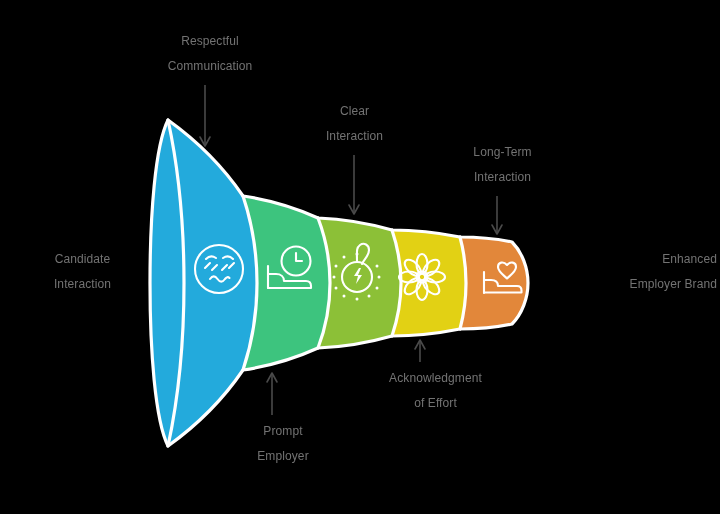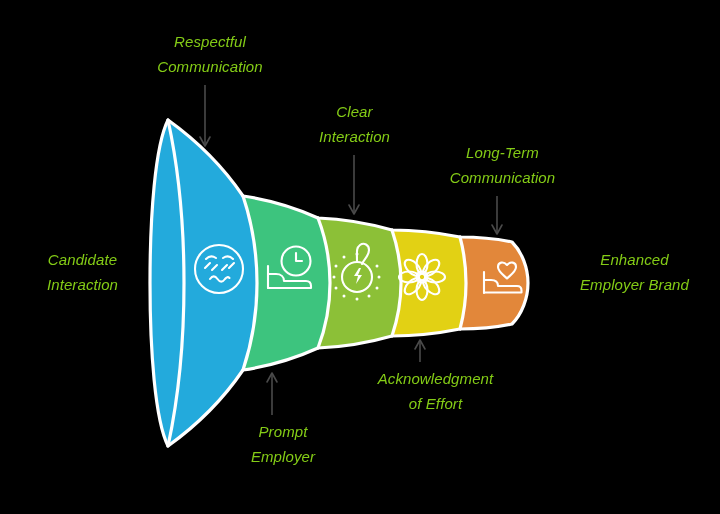--- a/index.html
+++ b/index.html
@@ -20,34 +20,33 @@
   }
   #funnel-svg {
     position: absolute;
     left: 0;
     top: 0;
     width: 720px;
     height: 514px;
   }
   .label {
     position: absolute;
-    color: #84cc16;
-    font-size: 15px;
+    color: #737373;
+    font-size: 12px;
     line-height: 25px;
     font-weight: 400;
     letter-spacing: 0.1px;
     white-space: pre-line;
     text-align: center;
-    font-style: italic;
   }
   .label.left-label {
     text-align: center;
   }
   .label.right-label {
-    text-align: center;
+    text-align: right;
   }
   #label-candidate-interaction {
     left: 10px;
     top: 247px;
     width: 145px;
   }
   #label-respectful-communication {
     left: 120px;
     top: 29px;
     width: 180px;
@@ -215,15 +214,15 @@
   <div class="label" id="label-prompt-response">Prompt
 Employer</div>
 
   <div class="label" id="label-clear-explanations">Clear
 Interaction</div>
 
   <div class="label" id="label-acknowledgment-of-effort">Acknowledgment
 of Effort</div>
 
   <div class="label" id="label-long-term-relationship">Long-Term
-Communication</div>
+Interaction</div>
 
 </div>
 
 </body></html>

